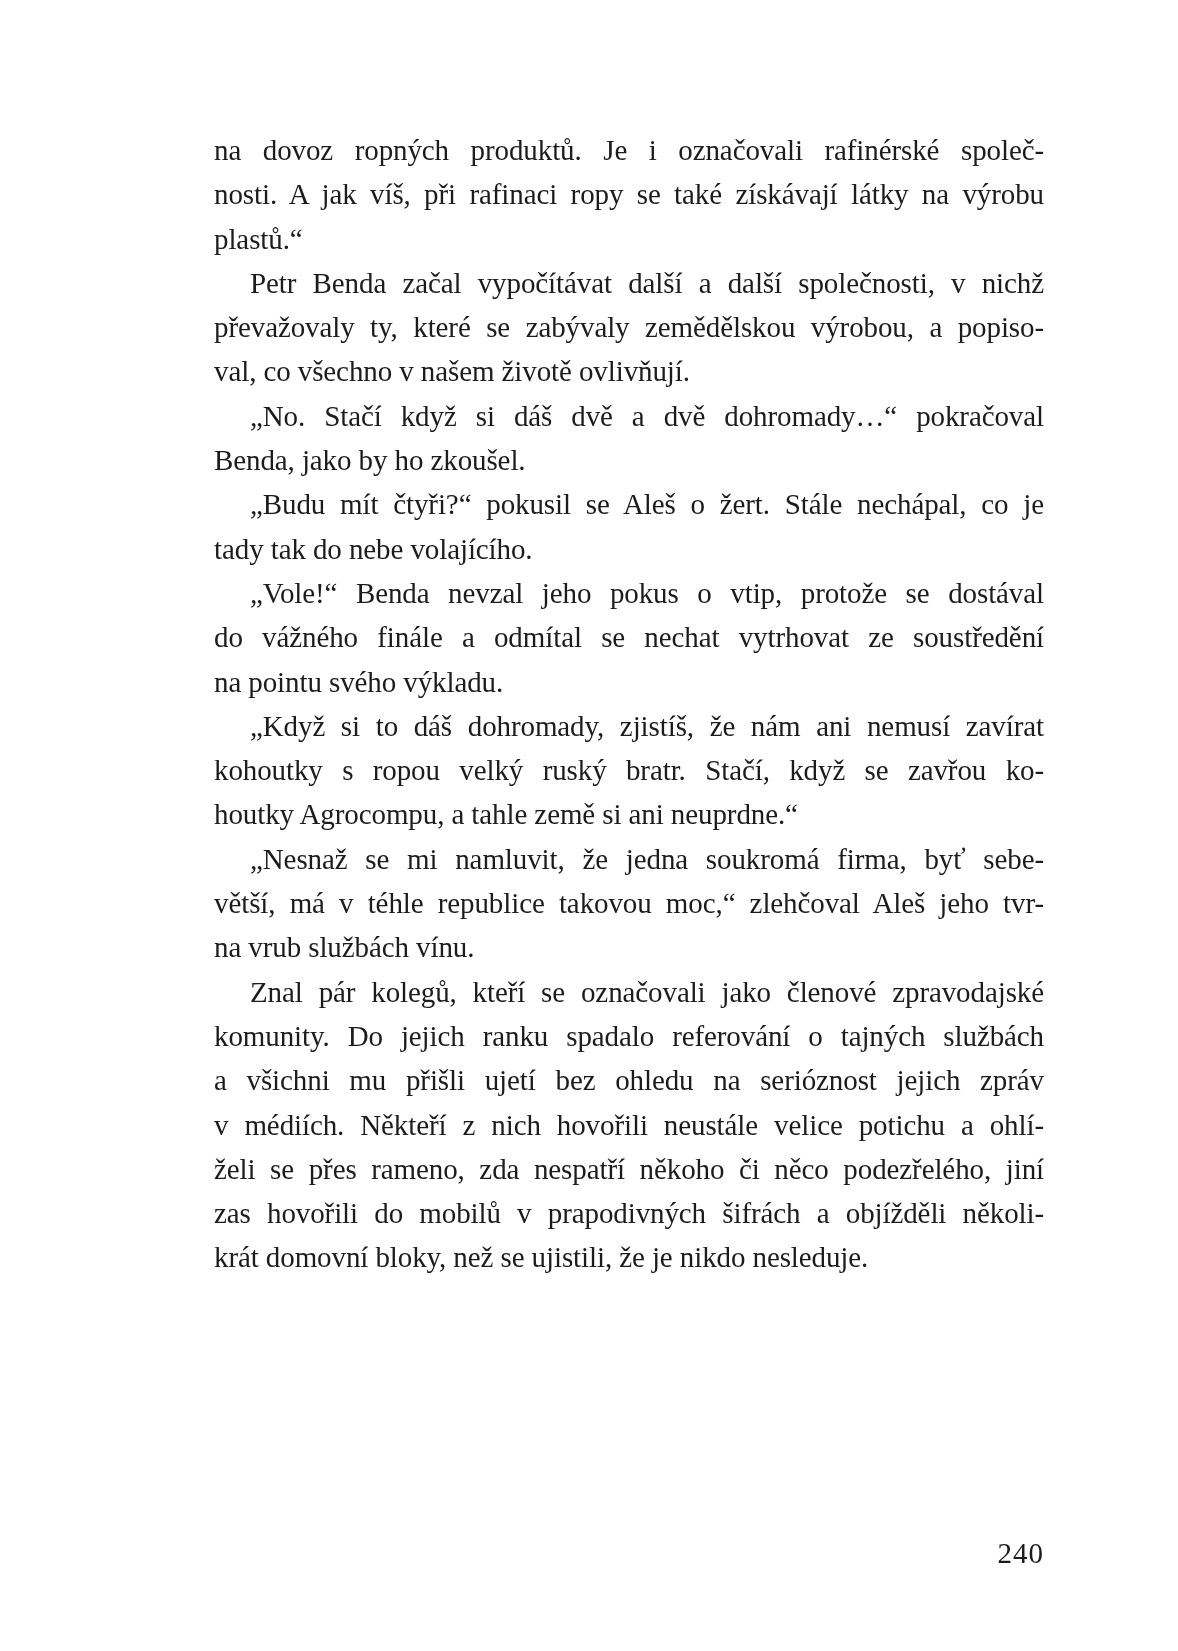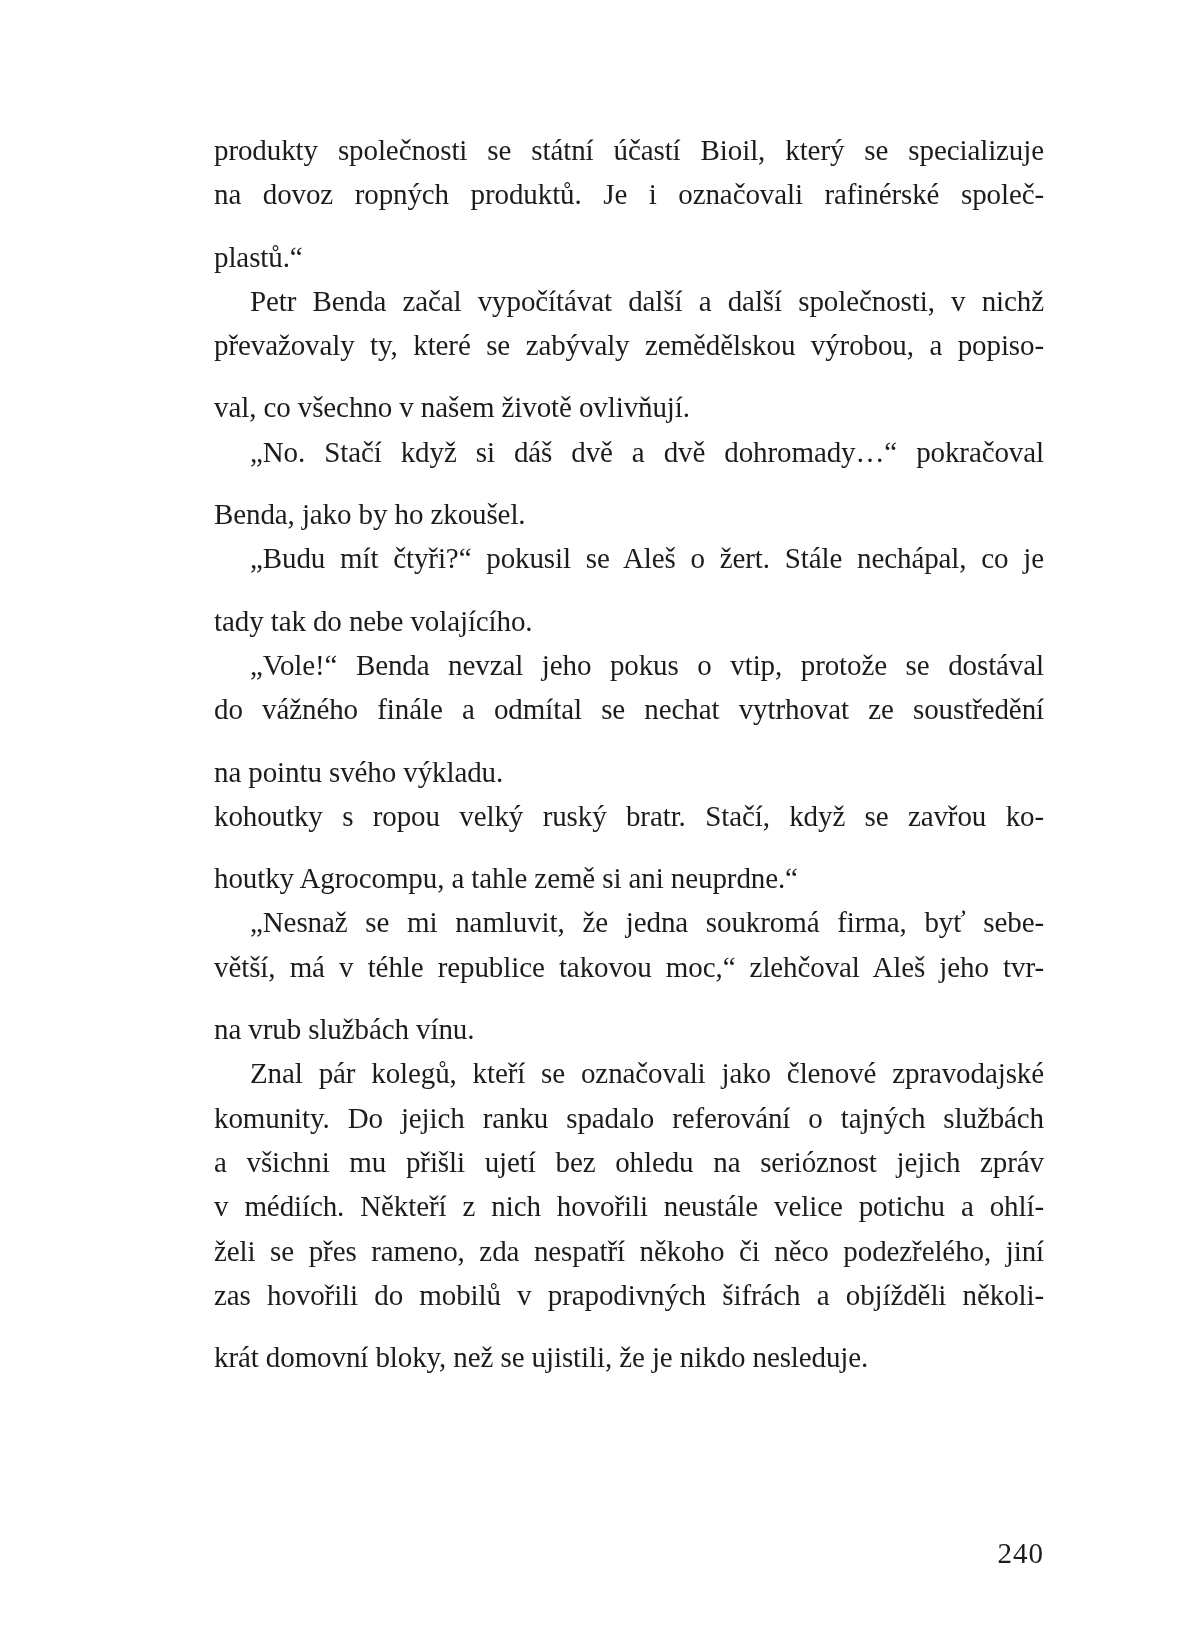--- a/index.html
+++ b/index.html
@@ -26,21 +26,20 @@
     letter-spacing: -0.1px;
   }
   .para { margin: 0; padding: 0; }
   .line {
     text-align: justify;
     text-align-last: justify;
     white-space: normal;
   }
   .line.last {
     text-align-last: left;
-    margin-top: 18px;
   }
   .line.indent {
     text-indent: 36px;
   }
   .page-number {
     position: absolute;
     left: 214px;
     top: 1536px;
     width: 830px;
     text-align: right;
@@ -48,22 +47,22 @@
     line-height: 1.2;
     letter-spacing: 1px;
   }
 </style>
 </head>
 <body>
 
 <div class="book-page">
   <div class="text-block">
       <div class="para">
-        <div class="line">produkty společnosti se státní účastí Bioil, který se specializuje</div>
         <div class="line">na dovoz ropných produktů. Je i označovali rafinérské společ-</div>
+        <div class="line">nosti. A jak víš, při rafinaci ropy se také získávají látky na výrobu</div>
         <div class="line last">plastů.“</div>
       </div>
       <div class="para">
         <div class="line indent">Petr Benda začal vypočítávat další a další společnosti, v nichž</div>
         <div class="line">převažovaly ty, které se zabývaly zemědělskou výrobou, a popiso-</div>
         <div class="line last">val, co všechno v našem životě ovlivňují.</div>
       </div>
       <div class="para">
         <div class="line indent">„No. Stačí když si dáš dvě a dvě dohromady…“ pokračoval</div>
         <div class="line last">Benda, jako by ho zkoušel.</div>
@@ -71,20 +70,21 @@
       <div class="para">
         <div class="line indent">„Budu mít čtyři?“ pokusil se Aleš o žert. Stále nechápal, co je</div>
         <div class="line last">tady tak do nebe volajícího.</div>
       </div>
       <div class="para">
         <div class="line indent">„Vole!“ Benda nevzal jeho pokus o vtip, protože se dostával</div>
         <div class="line">do vážného finále a odmítal se nechat vytrhovat ze soustředění</div>
         <div class="line last">na pointu svého výkladu.</div>
       </div>
       <div class="para">
+        <div class="line indent">„Když si to dáš dohromady, zjistíš, že nám ani nemusí zavírat</div>
         <div class="line">kohoutky s ropou velký ruský bratr. Stačí, když se zavřou ko-</div>
         <div class="line last">houtky Agrocompu, a tahle země si ani neuprdne.“</div>
       </div>
       <div class="para">
         <div class="line indent">„Nesnaž se mi namluvit, že jedna soukromá firma, byť sebe-</div>
         <div class="line">větší, má v téhle republice takovou moc,“ zlehčoval Aleš jeho tvr-</div>
         <div class="line last">na vrub službách vínu.</div>
       </div>
       <div class="para">
         <div class="line indent">Znal pár kolegů, kteří se označovali jako členové zpravodajské</div>

